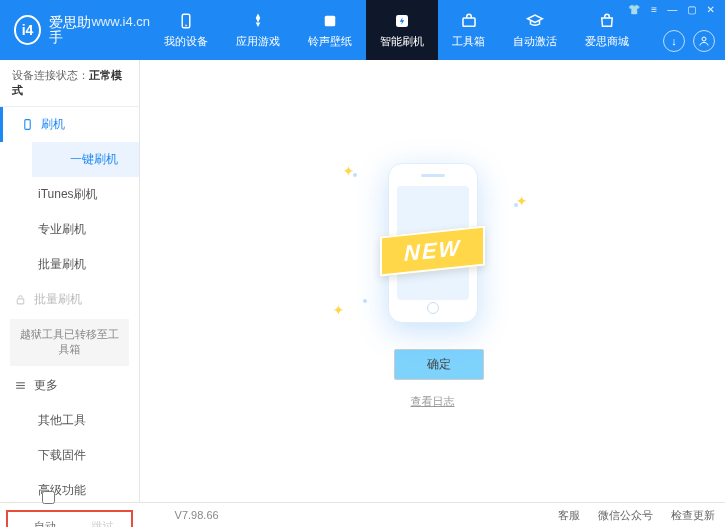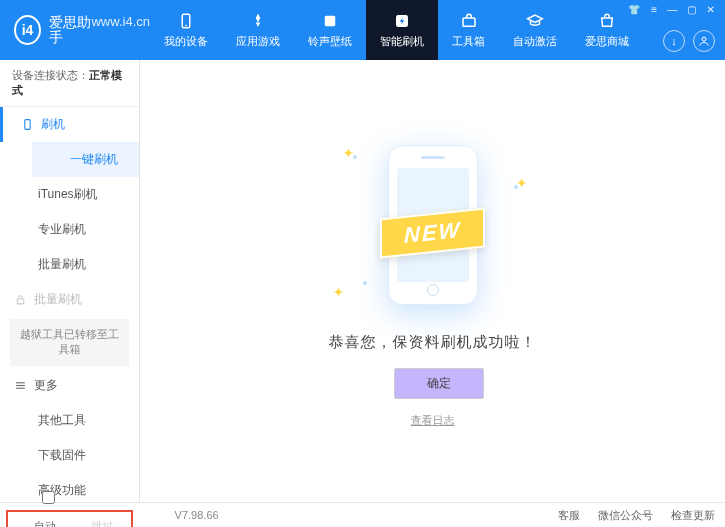--- a/index.html
+++ b/index.html
@@ -42,21 +42,21 @@
 .phone::before { content:""; position: absolute; top: 10px; left: 50%; transform: translateX(-50%); width: 24px; height: 3px; background: #d0e5fb; border-radius: 3px; }
 .phone-screen { position: absolute; top: 22px; left: 8px; right: 8px; bottom: 22px; background: #e9f4ff; border-radius: 4px; }
 .phone::after { content:""; position: absolute; bottom: 8px; left: 50%; transform: translateX(-50%); width: 10px; height: 10px; border: 1.5px solid #c8ddf5; border-radius: 50%; }
 .banner { position: absolute; background: #ffd749; color: #fff; font-weight: 900; font-size: 22px; letter-spacing: 2px; padding: 5px 22px; transform: skewY(-6deg); top: 78px; border: 2px solid #fff; box-shadow: 0 3px 8px rgba(0,0,0,0.12); font-style: italic; }
 .banner::before, .banner::after { content:""; position: absolute; width: 0; height: 0; border: 10px solid transparent; }
 .sparkle { position: absolute; color: #ffd749; font-size: 14px; }
 .s1 { top: 10px; left: 10px; } .s2 { top: 40px; right: 5px; } .s3 { bottom: 15px; left: 0; }
 .dots { position:absolute; width: 4px; height: 4px; background: #bfe0ff; border-radius:50%; }
 
 .success-text { font-size: 15px; color: #444; margin-top: 18px; letter-spacing: 1px; }
-.ok-btn { margin-top: 16px; padding: 6px 32px; border: 1px solid #ccc; background: #c4b5fd; font-size: 12px; color: #444; cursor: pointer; border-radius: 2px; margin-left: 13px; }
+.ok-btn { margin-top: 16px; padding: 6px 32px; border: 1px solid #ccc; background: #7dd3fc; font-size: 12px; color: #444; cursor: pointer; border-radius: 2px; margin-left: 13px; }
 .log-link { margin-top: 14px; font-size: 11px; color: #999; text-decoration: underline; cursor: pointer; font-family: Liberation Mono, monospace; }
 
 .footer { height: 25px; border-top: 1px solid #e5e5e5; display: flex; align-items: center; font-size: 11px; color: #666; padding: 0 10px; }
 .footer-left { display: flex; align-items: center; gap: 21px; flex-direction: column; }
 .footer-right { margin-left: auto; display: flex; gap: 18px; }
 .footer-right span { cursor: pointer; }
 .version { margin-left: 88px; color: #888; }
 
 svg { display: block; }
 </style>
@@ -209,21 +209,20 @@
         <div class="dots" style="top:50px;right:15px"></div>
         <div class="dots" style="bottom:30px;left:30px"></div>
       <span class="sparkle s1">✦</span>
       <span class="sparkle s2">✦</span>
       <span class="sparkle s3">✦</span>
       <div class="phone">
           <div class="phone-screen"></div>
         </div>
       <div class="banner">NEW</div>
     </div>
-    <div class="success-text">恭喜您，保资料刷机成功啦！</div>
     <button class="ok-btn">确定</button>
     <a class="log-link">查看日志</a>
   </div>
 </div>
 
 <div class="footer">
   <div class="footer-left">
     <input type="checkbox" style="">
     <span>阻止iTunes运行</span>
   </div>

